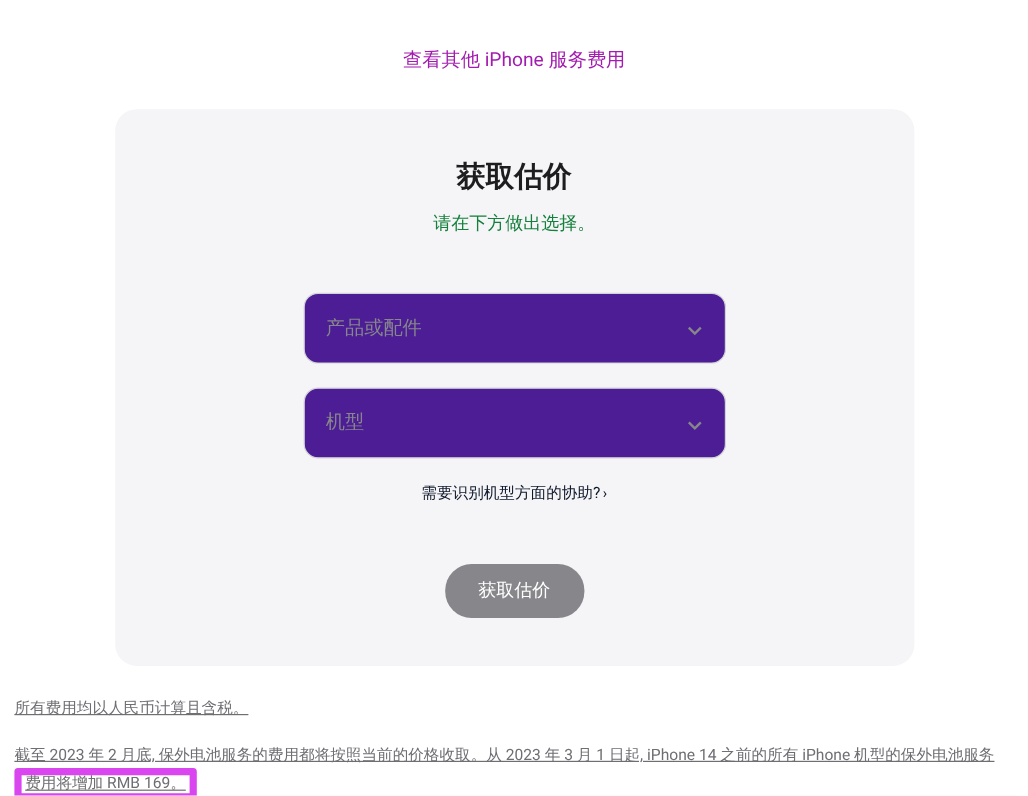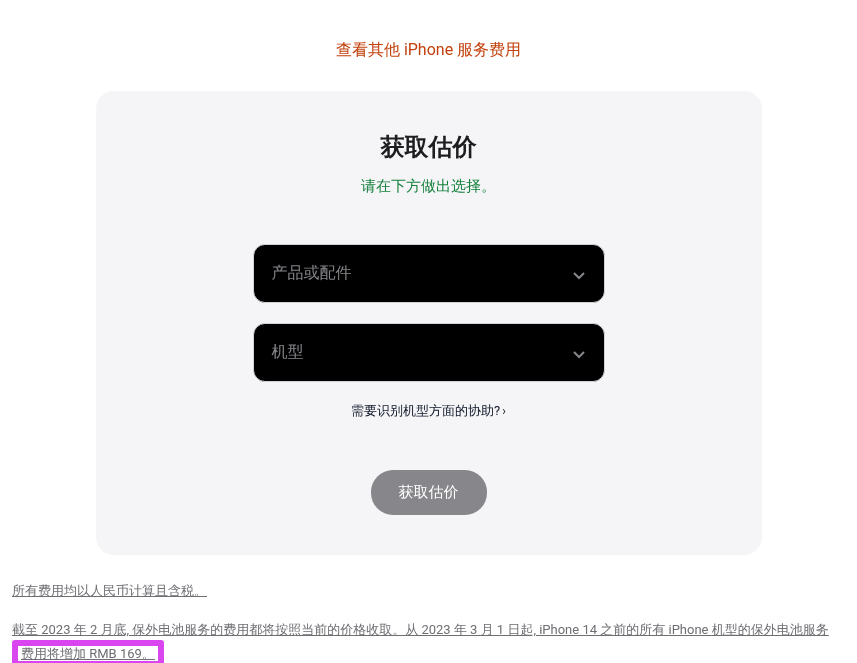--- a/index.html
+++ b/index.html
@@ -14,21 +14,21 @@
       width: 857px;
       height: 663px;
       overflow: hidden;
     }
     .top-link {
       text-align: center;
       padding-top: 40px;
       padding-bottom: 30px;
     }
     .top-link a {
-      color: #c2410c;
+      color: #a21caf;
       text-decoration: none;
       font-size: 16px;
       cursor: pointer;
       text-align: center;
     }
     .estimate-card {
       background: #f5f5f7;
       border-radius: 18px;
       width: 666px;
       margin: 0 auto;
@@ -46,21 +46,21 @@
       color: #15803d;
       margin-bottom: 48px;
     }
     .select-wrapper {
       position: relative;
       width: 352px;
       margin: 0 auto 20px auto;
     }
     .select-box {
       width: 100%;
-      background: #000000;
+      background: #4c1d95;
       border: 1px solid #d2d2d7;
       border-radius: 12px;
       padding: 18px 40px 18px 18px;
       font-size: 16px;
       color: #86868b;
       text-align: left;
       cursor: pointer;
       position: relative;
       display: flex;
       justify-content: space-between;

